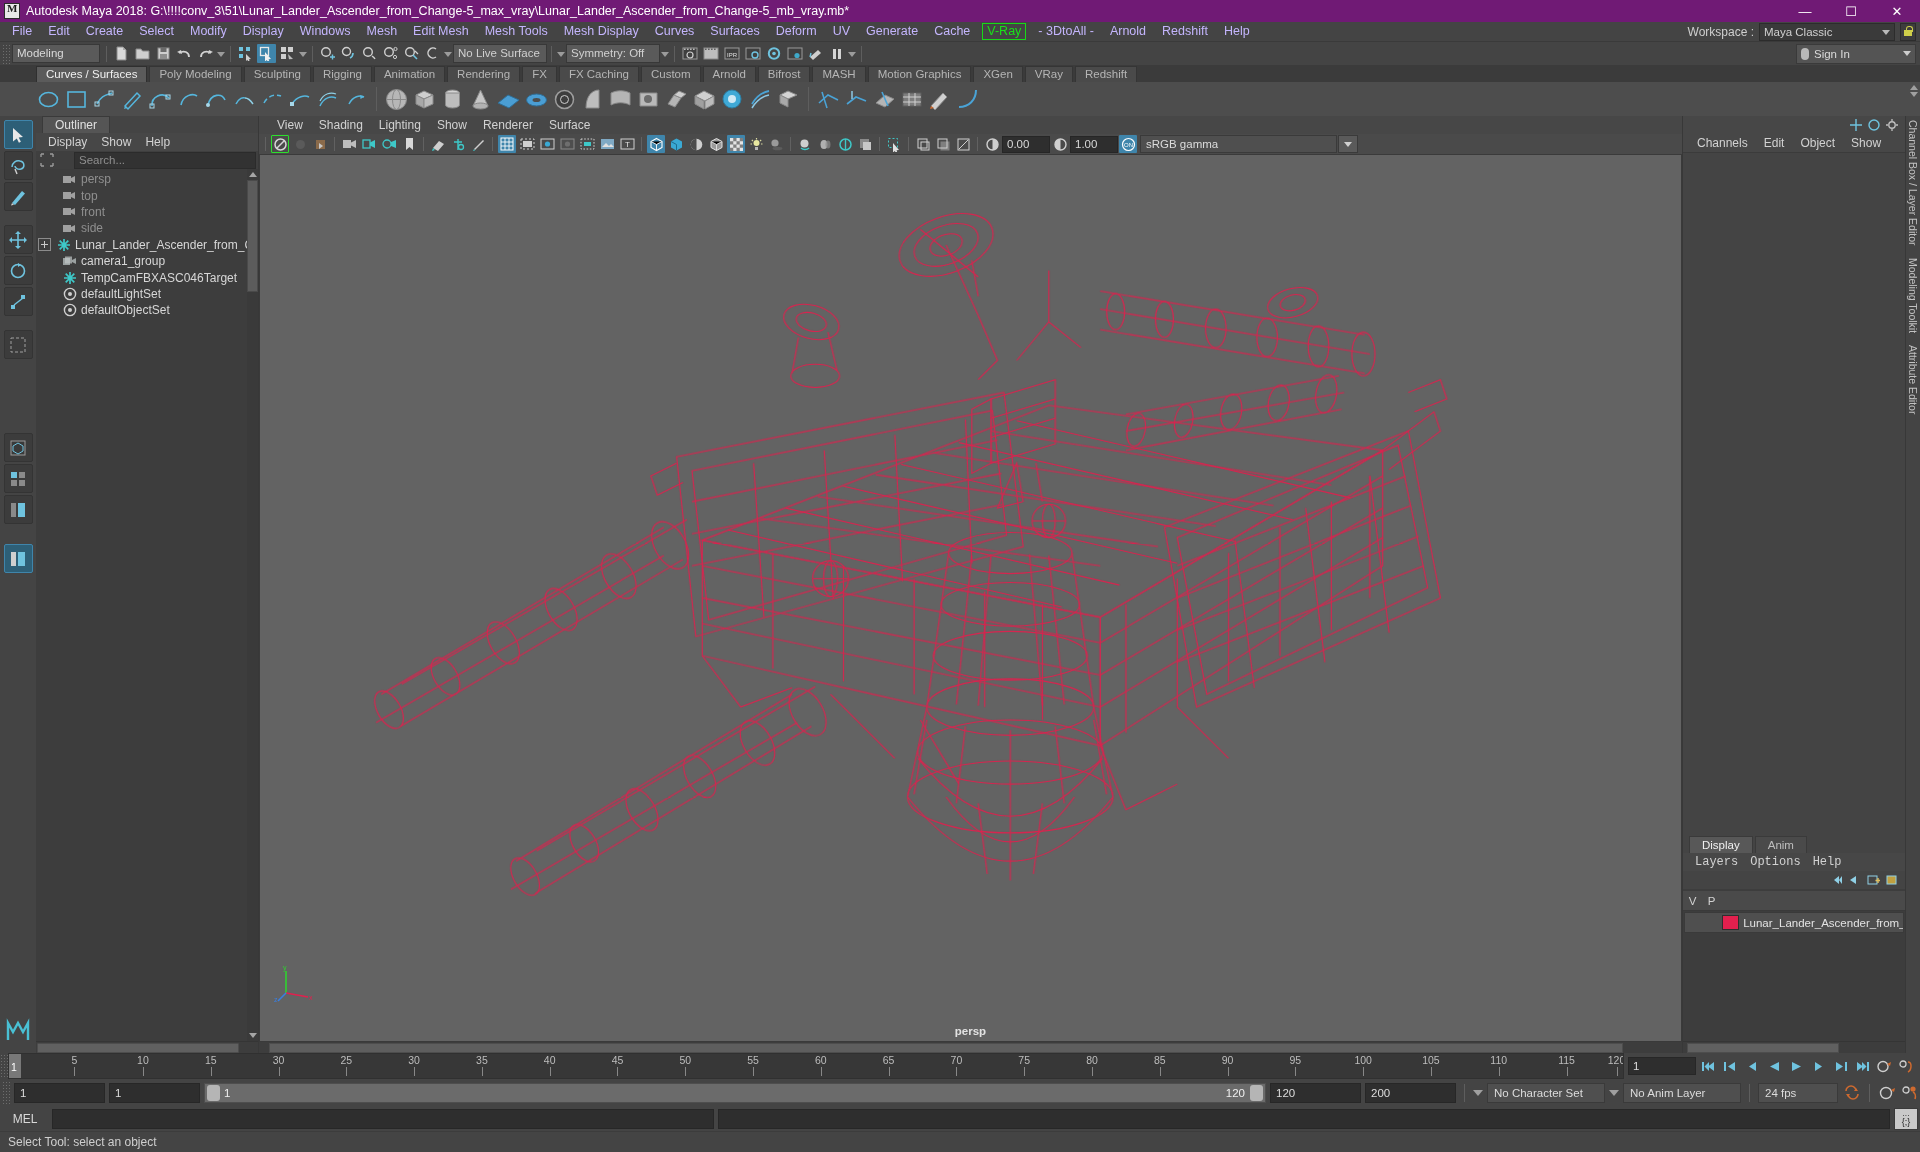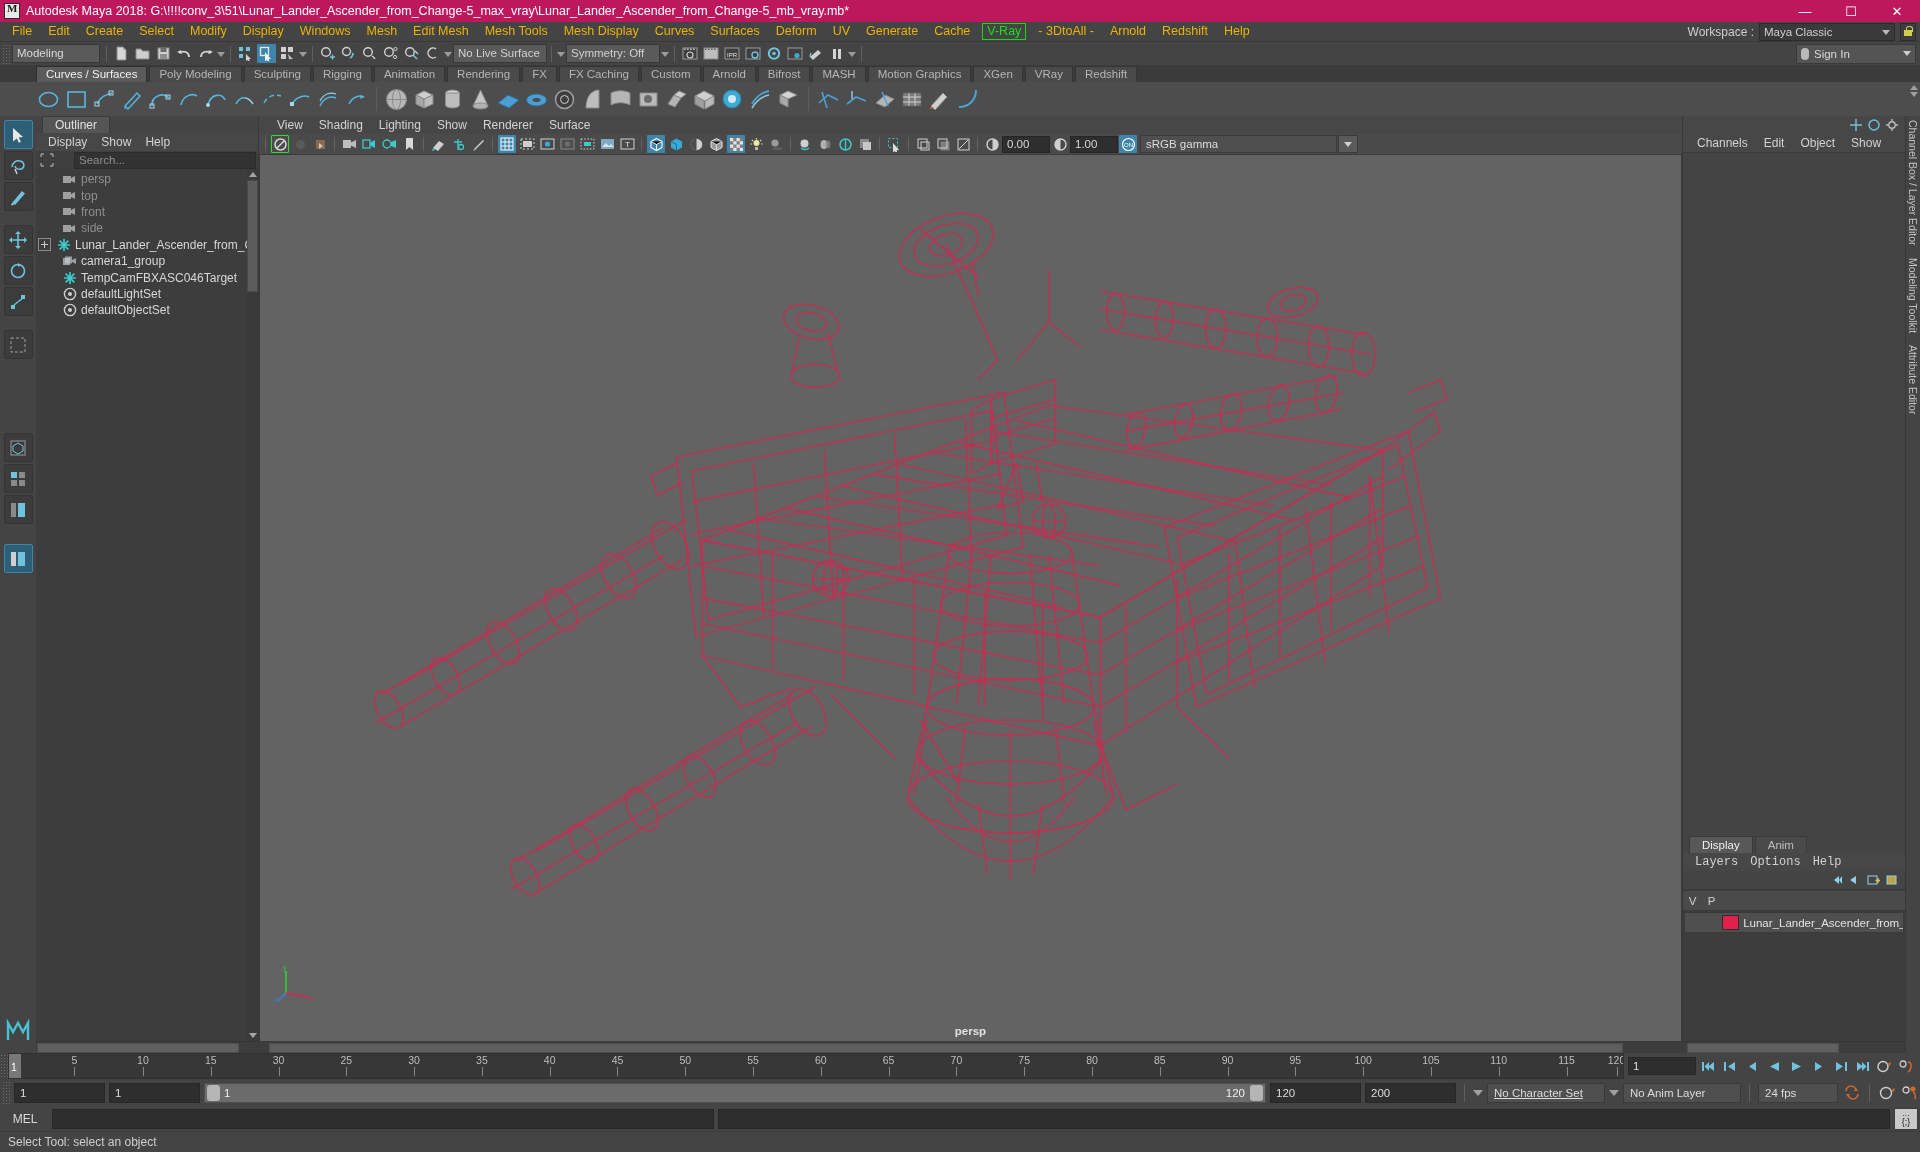--- a/index.html
+++ b/index.html
@@ -1,29 +1,29 @@
 <!DOCTYPE html>
 <html><head>
 <meta charset="utf-8">
 <style>
   html,body{margin:0;padding:0;background:#444;}
   body{width:1920px;height:1152px;overflow:hidden;font-family:"Liberation Sans",sans-serif;font-size:13px;color:#c8c8c8;-webkit-font-smoothing:antialiased;}
   .app{position:relative;width:1920px;height:1152px;background:#444444;display:flex;flex-direction:column;}
 
   
-  .titlebar{height:22px;background:#be185d;display:flex;align-items:center;flex:0 0 auto;position:relative;}
+  .titlebar{height:22px;background:#701a75;display:flex;align-items:center;flex:0 0 auto;position:relative;}
   .title-ico{width:14px;height:14px;margin:0 6px 0 4px;background:#e8e8e8;border:1px solid #2b2b2b;position:relative;flex:0 0 auto;}
   .title-ico:after{content:"M";position:absolute;left:2px;top:-2px;font-size:11px;font-weight:bold;color:#1b1b1b;font-family:"Liberation Serif",serif;}
   .title-text{font-size:12.5px;color:#fff;white-space:nowrap;overflow:hidden;}
   .win-btns{margin-left:auto;display:flex;height:22px;}
   .win-btn{width:46px;height:22px;display:flex;align-items:center;justify-content:center;color:#fff;font-size:13px;}
 
   
   .menubar{height:19px;background:#444444;display:flex;align-items:center;flex:0 0 auto;padding-left:4px;border-bottom:1px solid #3a3a3a;position:relative;}
-  .menu-item{padding:0 8px;line-height:19px;font-size:12.5px;color:#eab308;white-space:nowrap;}
+  .menu-item{padding:0 8px;line-height:19px;font-size:12.5px;color:#c4b5fd;white-space:nowrap;}
   .menu-item.vray{color:#1ae01a;border:1px solid #18d818;padding:0 4px;margin:0 4px;line-height:15px;}
   .ws-area{margin-left:auto;display:flex;align-items:center;gap:5px;padding-right:4px;}
   .ws-label{font-size:12px;color:#cfcfcf;}
   .ws-combo{width:130px;height:16px;background:#3a3a3a;border:1px solid #2c2c2c;font-size:11.5px;color:#d0d0d0;padding-left:4px;line-height:16px;position:relative;}
   .ws-combo:after{content:"";position:absolute;right:4px;top:6px;border-left:4px solid transparent;border-right:4px solid transparent;border-top:5px solid #b9b9b9;}
   .lock-ico{width:14px;height:16px;background:#3d3d3d;border:1px solid #2c2c2c;position:relative;}
   .lock-ico:before{content:"";position:absolute;left:3px;top:6px;width:8px;height:6px;background:#cfcf4a;}
   .lock-ico:after{content:"";position:absolute;left:4.5px;top:2px;width:5px;height:5px;border:1.5px solid #cfcf4a;border-bottom:none;border-radius:3px 3px 0 0;}
 
   
@@ -1432,21 +1432,21 @@
     <div class="rg-bar">
       <div class="rg-handle" style="left:2px;"></div>
       <div class="rg-lbl" style="left:19px;">1</div>
       <div class="rg-handle" style="right:2px;"></div>
       <div class="rg-lbl" style="right:20px;">120</div>
     </div>
     <div class="rg-field">120</div>
     <div class="rg-field">200</div>
     <div class="sep" style="height:18px;"></div>
     <div class="tri"></div>
-    <div class="combo" style="width:104px;text-decoration:underline;">No Character Set</div>
+    <div class="combo" style="width:104px;">No Character Set</div>
     <div class="tri"></div>
     <div class="combo" style="width:104px;">No Anim Layer</div>
     <div class="sep" style="height:18px;"></div>
     <div class="fpsbox">24 fps</div>
     <div class="pbtn">
         <svg width="18" height="15" viewBox="0 0 18 15">
           <path d="M3 6a5 5 0 0 1 10 0M15 9a5 5 0 0 1-10 0" fill="none" stroke="#cf6a2f" stroke-width="1.6"></path>
           <path d="M13 3l2 3h-4zM5 12l-2-3h4z" fill="#cf6a2f"></path>
         </svg>
       </div>

